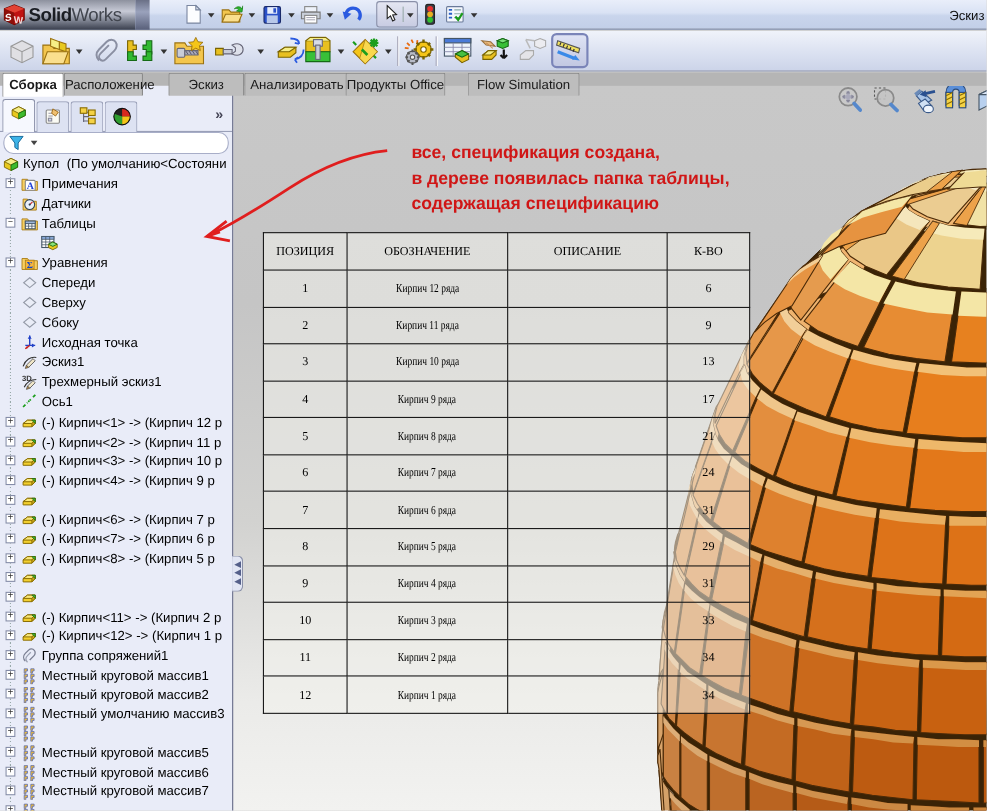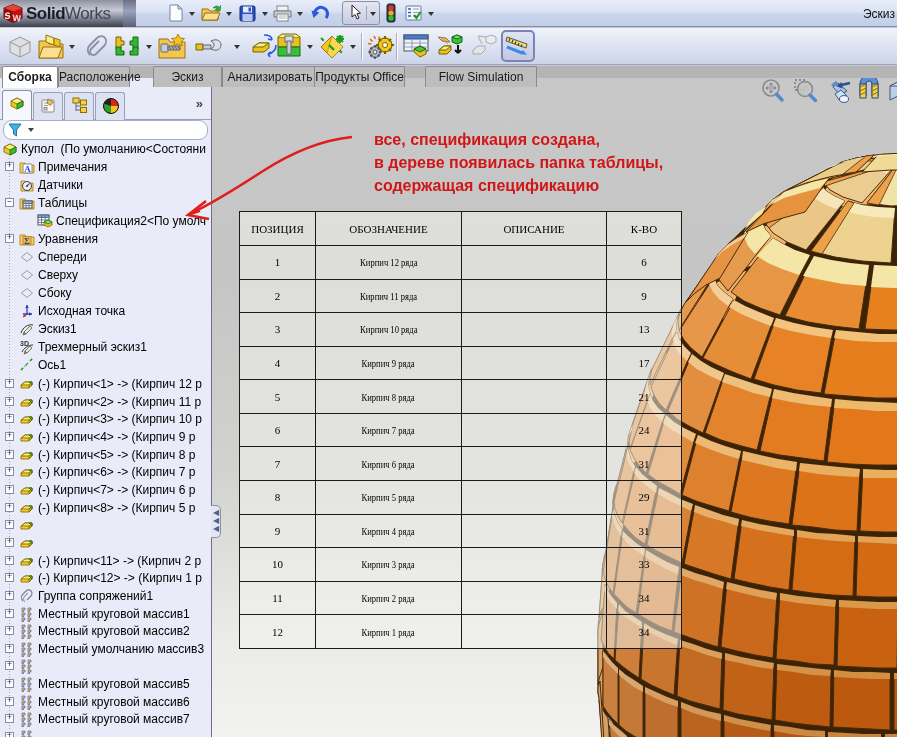--- a/index.html
+++ b/index.html
@@ -689,21 +689,21 @@
         <path d="M2,13 L17,19" stroke="#3a8ae8" stroke-width="3"></path>
         <path d="M22,21 l-7,-1 3,-4 Z" fill="#3a8ae8"></path>
       </svg>
     </div>
   <div id="tabbar"></div>
   <div class="tab active" style="left:2px;width:56px">Сборка</div>
   <div class="tab" style="left:58px;width:72px">Расположение</div>
   <div class="tab" style="left:153px;width:69px">Эскиз</div>
   <div class="tab" style="left:222px;width:96px">Анализировать</div>
   <div class="tab" style="left:314px;width:91px">Продукты Office</div>
-  <div class="tab" style="left:425px;width:112px">Flow Simulation</div>
+  <div class="tab" style="left:425px;width:102px">Flow Simulation</div>
   <div id="panel">
     <div id="paneltabs">
         <div style="position:absolute;left:2px;top:0;width:30px;height:30px;background:#f6f8fe;border:1px solid #8a90a8;border-bottom:none;border-radius:3px 3px 0 0;padding:3px 0 0 6px"><svg width="16" height="16" viewBox="0 0 16 16" style="vertical-align:-3px">
             <path d="M2,6 L8,3 L14,6 L14,11 L8,14 L2,11 Z" fill="#e8c91e" stroke="#7a6400" stroke-width="0.8"></path>
             <path d="M2,6 L8,9 L14,6 L8,3 Z" fill="#f6ee86" stroke="#7a6400" stroke-width="0.8"></path>
             <path d="M8,9 L14,6 L14,11 L8,14 Z" fill="#3dbb2e" stroke="#1c6a10" stroke-width="0.8"></path>
           </svg></div>
         <div style="position:absolute;left:33px;top:2px;width:30px;height:28px;background:#dde2f2;border:1px solid #9aa0b8;border-bottom:none;border-radius:3px 3px 0 0;padding:4px 0 0 6px"><svg width="17" height="17" viewBox="0 0 17 17">
             <rect x="2" y="3" width="12" height="12" rx="1" fill="#fbfbf4" stroke="#888"></rect>
             <path d="M4,6 h5 M4,8.5 h4" stroke="#99a" stroke-width="1"></path>
@@ -770,21 +770,20 @@
           <span class="lbl" style="position:absolute;left:38px">Таблицы</span>
         </div>
         <div class="ti" style="top:70.0px">
           <span style="position:absolute;left:37px;top:1px"><svg width="16" height="16" viewBox="0 0 16 16" style="vertical-align:-3px">
               <rect x="1" y="2" width="11" height="10" fill="#fff" stroke="#456"></rect>
               <rect x="1" y="2" width="11" height="2.5" fill="#88a8d8" stroke="#456" stroke-width="0.7"></rect>
               <path d="M1,7 h11 M1,9.5 h11 M4.6,2 v10 M8.2,2 v10" stroke="#456" stroke-width="0.7"></path>
               <path d="M7,9 L11,7 L15,9 L15,12 L11,14 L7,12 Z" fill="#e8c91e" stroke="#7a6400" stroke-width="0.8"></path>
               <path d="M7,9 L11,11 L15,9 L11,7 Z" fill="#8ae27a" stroke="#1c6a10" stroke-width="0.8"></path>
             </svg></span>
-          <span class="lbl" style="position:absolute;left:56px">Спецификация2&lt;По умолч</span>
         </div>
         <div class="ti" style="top:88.0px">
           <span class="exp" style="left:5px">+</span>
           <span style="position:absolute;left:19px;top:1px"><svg width="16" height="16" viewBox="0 0 16 16" style="vertical-align:-3px">
               <path d="M1,4 h5 l1.5,2 H15 v8 H1 Z" fill="#f7cf62" stroke="#a87b12" stroke-width="0.8"></path>
               <rect x="4" y="5.5" width="8" height="8" fill="#f7b63e" stroke="#a87b12" stroke-width="0.7"></rect>
               <text x="8" y="12.5" font-size="8.5" font-weight="bold" fill="#1448c8" text-anchor="middle" font-family="Liberation Serif,serif">Σ</text>
             </svg></span>
           <span class="lbl" style="position:absolute;left:38px">Уравнения</span>
         </div>
@@ -880,21 +879,20 @@
           <span class="lbl" style="position:absolute;left:38px">(-) Кирпич&lt;4&gt; -&gt; (Кирпич 9 р</span>
         </div>
         <div class="ti" style="top:303.6px">
           <span class="exp" style="left:5px">+</span>
           <span style="position:absolute;left:19px;top:1px"><svg width="16" height="16" viewBox="0 0 16 16" style="vertical-align:-3px">
               <path d="M2,9 L6,6 L13,6 L13,9 L10,12 L2,12 Z" fill="#f2cf2e" stroke="#8a6d00" stroke-width="0.9"></path>
               <path d="M2,9 L6,6 L13,6 L10,9 Z" fill="#f9e87a" stroke="#8a6d00" stroke-width="0.9"></path>
               <path d="M10,9 L13,6 L13,9 L10,12 Z" fill="#caa81c" stroke="#8a6d00" stroke-width="0.9"></path>
               <path d="M10,6 L13,6 L13,9 Z" fill="#4ec43e" stroke="#1c6a10" stroke-width="0.7"></path>
             </svg></span>
-          <span class="lbl" style="position:absolute;left:38px">(-) Кирпич&lt;5&gt; -&gt; (Кирпич 8 р</span>
         </div>
         <div class="ti" style="top:321.2px">
           <span class="exp" style="left:5px">+</span>
           <span style="position:absolute;left:19px;top:1px"><svg width="16" height="16" viewBox="0 0 16 16" style="vertical-align:-3px">
               <path d="M2,9 L6,6 L13,6 L13,9 L10,12 L2,12 Z" fill="#f2cf2e" stroke="#8a6d00" stroke-width="0.9"></path>
               <path d="M2,9 L6,6 L13,6 L10,9 Z" fill="#f9e87a" stroke="#8a6d00" stroke-width="0.9"></path>
               <path d="M10,9 L13,6 L13,9 L10,12 Z" fill="#caa81c" stroke="#8a6d00" stroke-width="0.9"></path>
               <path d="M10,6 L13,6 L13,9 Z" fill="#4ec43e" stroke="#1c6a10" stroke-width="0.7"></path>
             </svg></span>
           <span class="lbl" style="position:absolute;left:38px">(-) Кирпич&lt;6&gt; -&gt; (Кирпич 7 р</span>

